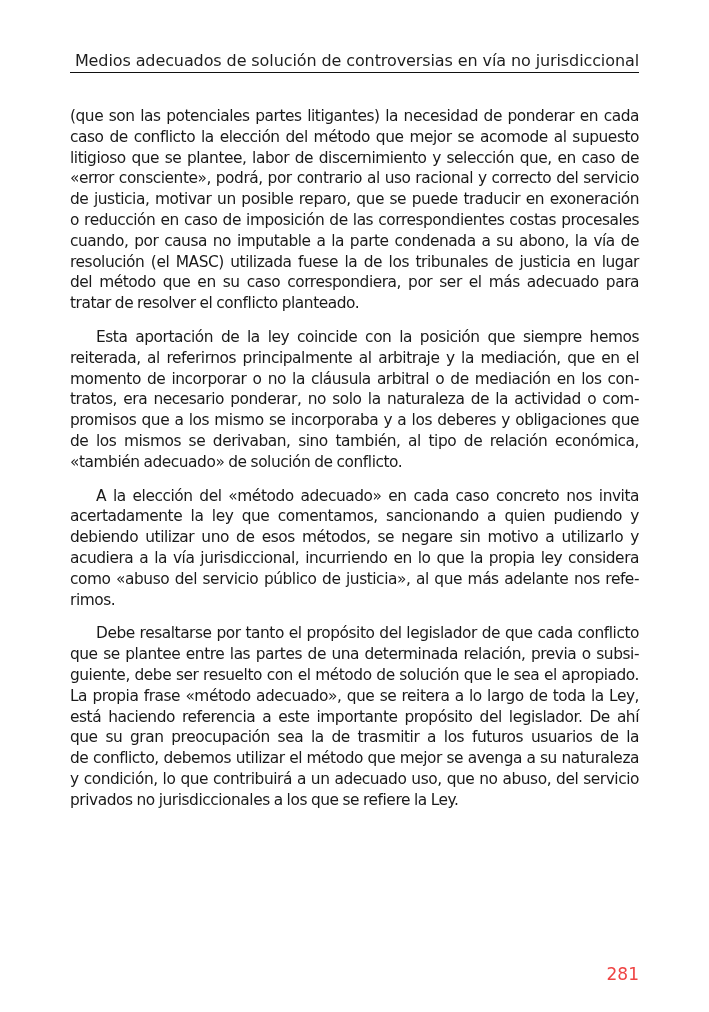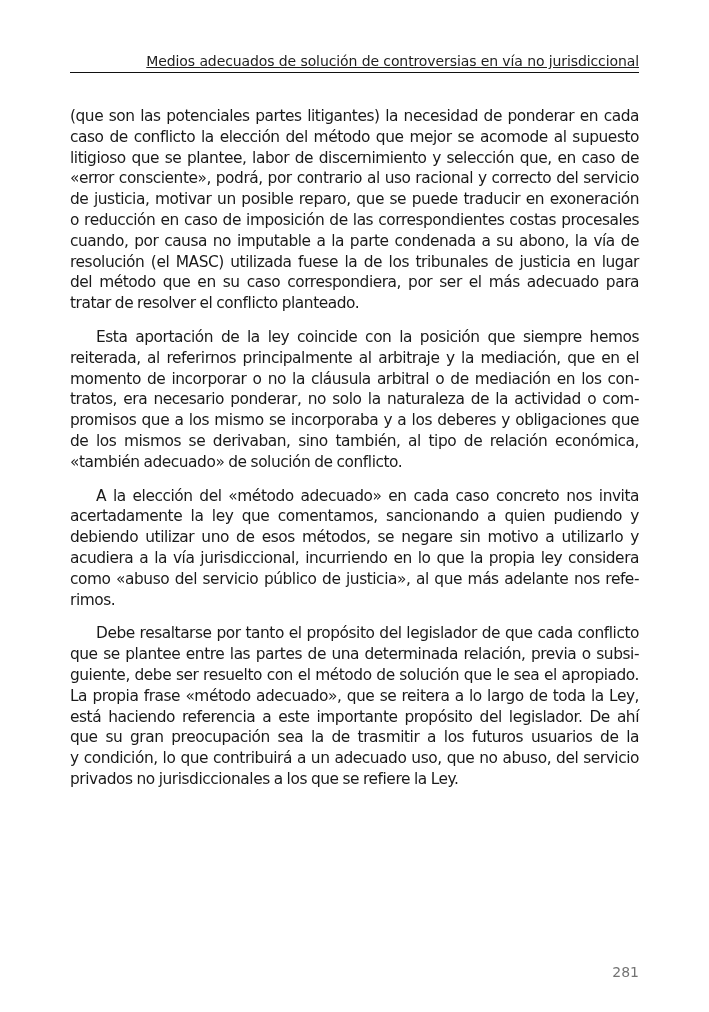--- a/index.html
+++ b/index.html
@@ -1,32 +1,32 @@
 <!DOCTYPE html>
 <html><head>
 <meta charset="utf-8">
 <style>
   html, body { margin: 0; padding: 0; background: #ffffff; }
   body { width: 709px; height: 1012px; position: relative; overflow: hidden; }
   .page { position: absolute; left: 0; top: 0; width: 709px; height: 1012px; background: #ffffff; color: #1a1a1a; }
   .running-head {
     position: absolute; left: 70px; width: 569px; top: 52px; height: 20px;
-    text-align: right; font-family: "DejaVu Sans", sans-serif; font-size: 14px;
-    color: #1e1e1e; letter-spacing: -0.1px; line-height: 18px; text-decoration: underline;
+    text-align: right; font-family: "DejaVu Sans", sans-serif; font-size: 16px;
+    color: #1e1e1e; letter-spacing: -0.1px; line-height: 18px;
   }
   .head-rule { position: absolute; left: 70px; width: 569px; top: 72px; height: 0; border-top: 1.3px solid #111; }
   .body { position: absolute; left: 70px; width: 569px; top: 98px; font-family: "DejaVu Sans", sans-serif; font-size: 15.4px; color: #1a1a1a; }
   .para { margin: 8px 0 13px 0; }
   .line {
     display: block; height: 20.8px; line-height: 20.8px; white-space: nowrap;
     text-align: justify; text-align-last: justify; letter-spacing: -0.45px; word-spacing: -0.5px;
   }
   .line.last { text-align: left; text-align-last: left; }
   .line.indent { padding-left: 26px; }
-  .folio { position: absolute; right: 70px; top: 964px; font-family: "DejaVu Sans", sans-serif; font-size: 14px; color: #737373; }
+  .folio { position: absolute; right: 70px; top: 964px; font-family: "DejaVu Sans", sans-serif; font-size: 17px; color: #ef4444; }
 </style>
 </head>
 <body>
 
 <div class="page">
   <div class="running-head">Medios adecuados de solución de controversias en vía no jurisdiccional</div>
   <div class="head-rule"></div>
 
   <div class="body">
     <div class="para">
@@ -61,19 +61,20 @@
       <span class="line last">rimos.</span>
     </div>
 
     <div class="para">
       <span class="line indent">Debe resaltarse por tanto el propósito del legislador de que cada conflicto</span>
       <span class="line">que se plantee entre las partes de una determinada relación, previa o subsi-</span>
       <span class="line">guiente, debe ser resuelto con el método de solución que le sea el apropiado.</span>
       <span class="line">La propia frase «método adecuado», que se reitera a lo largo de toda la Ley,</span>
       <span class="line">está haciendo referencia a este importante propósito del legislador. De ahí</span>
       <span class="line">que su gran preocupación sea la de trasmitir a los futuros usuarios de la</span>
+      <span class="line">de conflicto, debemos utilizar el método que mejor se avenga a su naturaleza</span>
       <span class="line">y condición, lo que contribuirá a un adecuado uso, que no abuso, del servicio</span>
       <span class="line last">privados no jurisdiccionales a los que se refiere la Ley.</span>
     </div>
   </div>
 
   <div class="folio">281</div>
 </div>
 
 </body></html>

